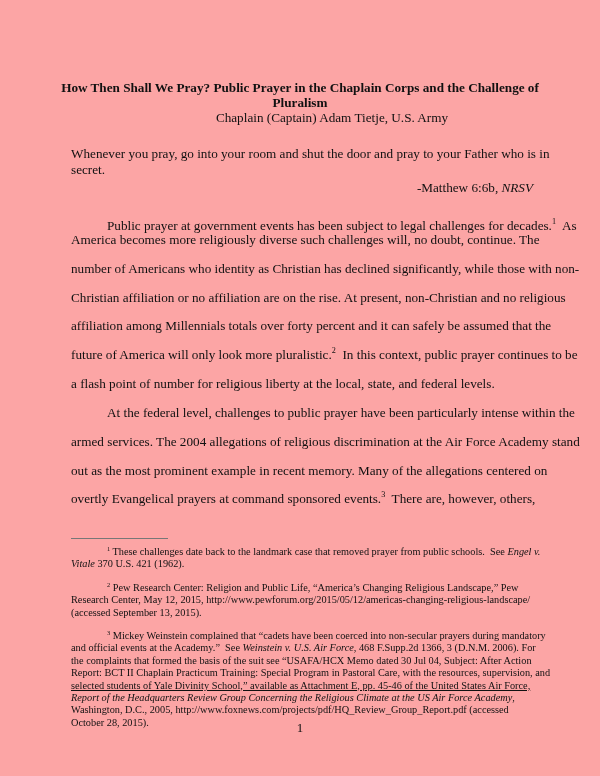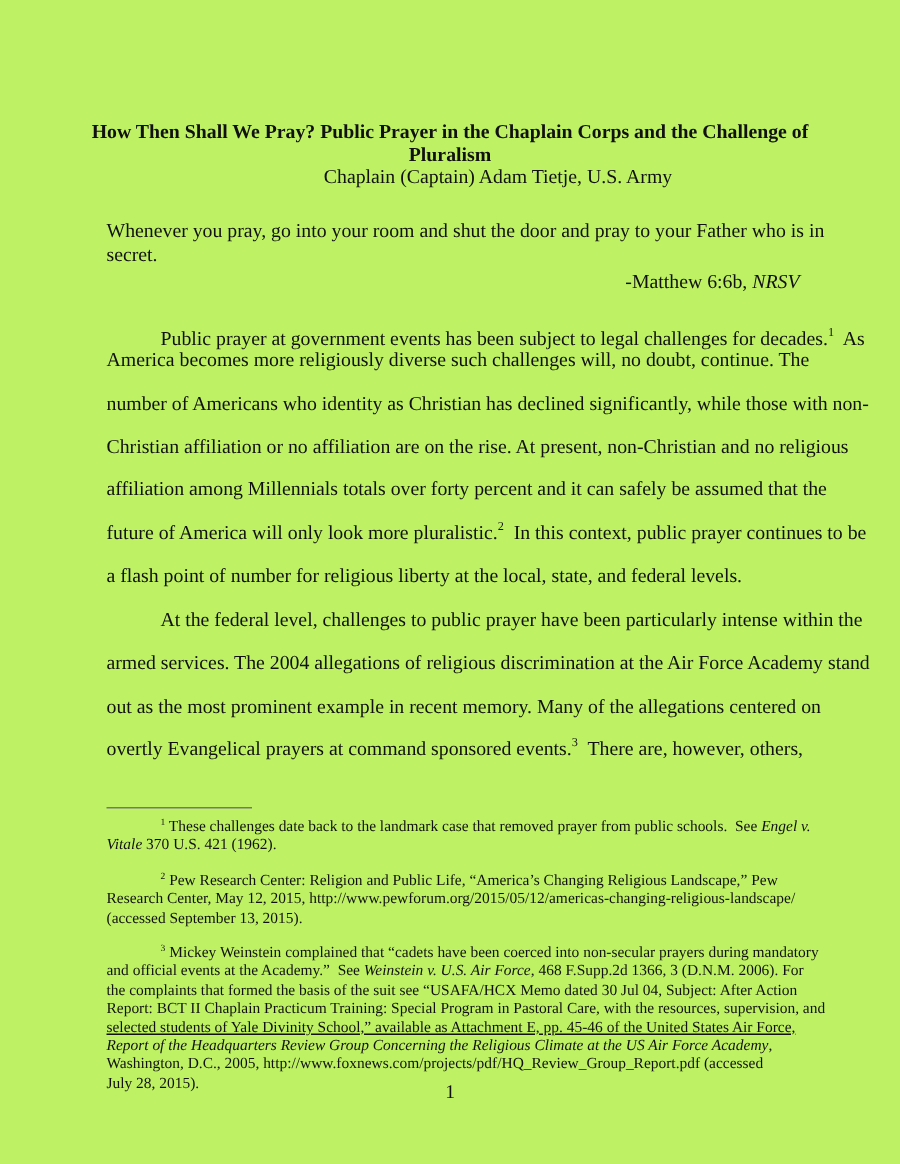--- a/index.html
+++ b/index.html
@@ -1,18 +1,18 @@
 <!DOCTYPE html>
 <html><head>
 <meta charset="utf-8">
 <style>
   html, body { margin: 0; padding: 0; background: #ffffff; }
   body { width: 600px; height: 776px; position: relative; overflow: hidden;
          font-family: "Liberation Serif", "DejaVu Serif", serif; color: #111; }
-  .page { position: absolute; left: 0; top: 0; width: 600px; height: 776px; background: #bef264; }
+  .page { position: absolute; left: 0; top: 0; width: 600px; height: 776px; background: #fca5a5; }
   .line { position: absolute; white-space: nowrap; }
   .title { left: 0; width: 600px; text-align: center; font-weight: bold; font-size: 13.2px; }
   .author { left: 0; width: 600px; text-align: center; font-size: 13.2px; }
   .epi { left: 71px; font-size: 13.2px; }
   .epi-cite { right: 67px; font-size: 13.2px; }
   .body-line { left: 71px; font-size: 13.2px; }
   .body-line.indent { left: 107px; }
   .fn-line { left: 71px; font-size: 10.3px; }
   .fn-line.indent { left: 107px; }
   .sep { position: absolute; left: 71px; top: 538px; width: 97px; height: 0; border-top: 1px solid #777; }
@@ -55,17 +55,17 @@
       <div class="line fn-line indent" style="top: 582px;"><sup>2</sup><span style="white-space: pre;"> Pew Research Center: Religion and Public Life, “America’s Changing Religious Landscape,” Pew</span></div>
       <div class="line fn-line" style="top: 594.4px;"><span style="white-space: pre;">Research Center, May 12, 2015, http://www.pewforum.org/2015/05/12/americas-changing-religious-landscape/</span></div>
       <div class="line fn-line" style="top: 606.8px;"><span style="white-space: pre;">(accessed September 13, 2015).</span></div>
       <div class="line fn-line indent" style="top: 630px;"><sup>3</sup><span style="white-space: pre;"> Mickey Weinstein complained that “cadets have been coerced into non-secular prayers during mandatory</span></div>
       <div class="line fn-line" style="top: 642.4px;"><span style="white-space: pre;">and official events at the Academy.”  See </span><i>Weinstein v. U.S. Air Force</i><span>, 468 F.Supp.2d 1366, 3 (D.N.M. 2006).  For</span></div>
       <div class="line fn-line" style="top: 654.8px;"><span style="white-space: pre;">the complaints that formed the basis of the suit see “USAFA/HCX Memo dated 30 Jul 04, Subject: After Action</span></div>
       <div class="line fn-line" style="top: 667.2px;"><span style="white-space: pre;">Report: BCT II Chaplain Practicum Training: Special Program in Pastoral Care, with the resources, supervision, and</span></div>
       <div class="line fn-line" style="top: 679.6px;"><span style="white-space: pre; text-decoration: underline;">selected students of Yale Divinity School,” available as Attachment E, pp. 45-46 of the United States Air Force,</span></div>
       <div class="line fn-line" style="top: 692px;"><i>Report of the Headquarters Review Group Concerning the Religious Climate at the US Air Force Academy</i><span>,</span></div>
       <div class="line fn-line" style="top: 704.4px;"><span style="white-space: pre;">Washington, D.C., 2005, http://www.foxnews.com/projects/pdf/HQ_Review_Group_Report.pdf (accessed</span></div>
-      <div class="line fn-line" style="top: 716.8px;"><span style="white-space: pre;">July 28, 2015).</span></div>
+      <div class="line fn-line" style="top: 716.8px;"><span style="white-space: pre;">October 28, 2015).</span></div>
     </div>
 
   <div class="line pagenum" style="top:720px;">1</div>
 </div>
 
 </body></html>

